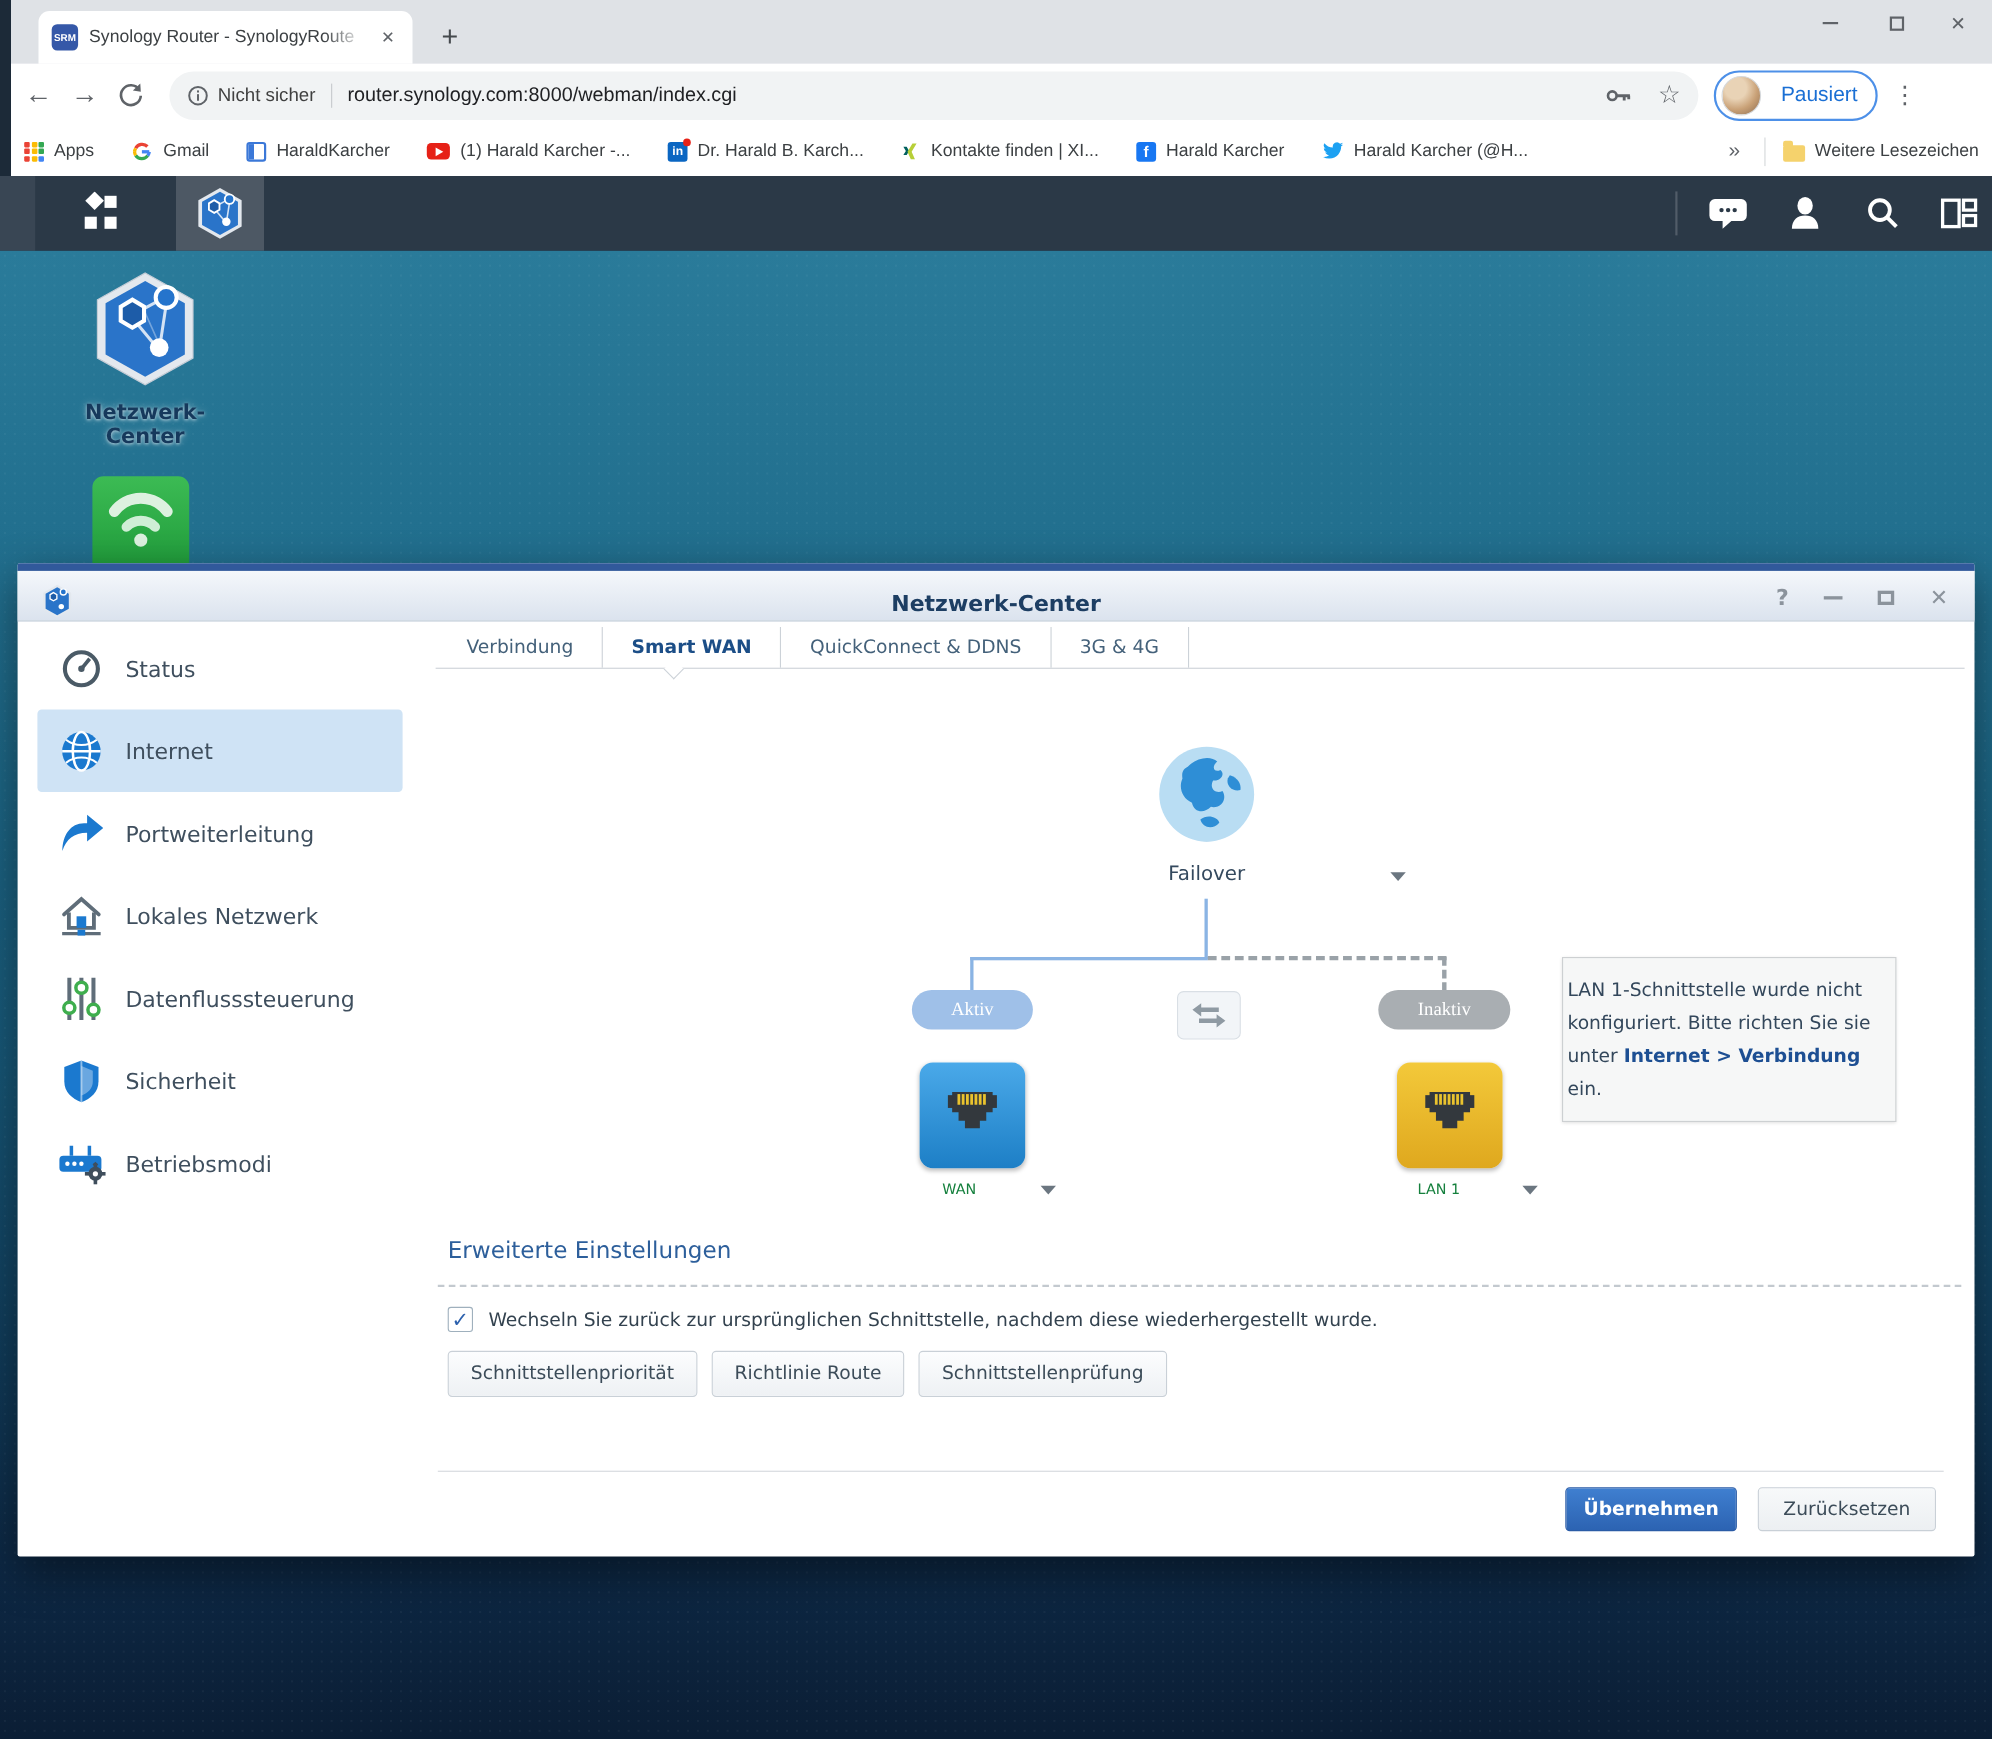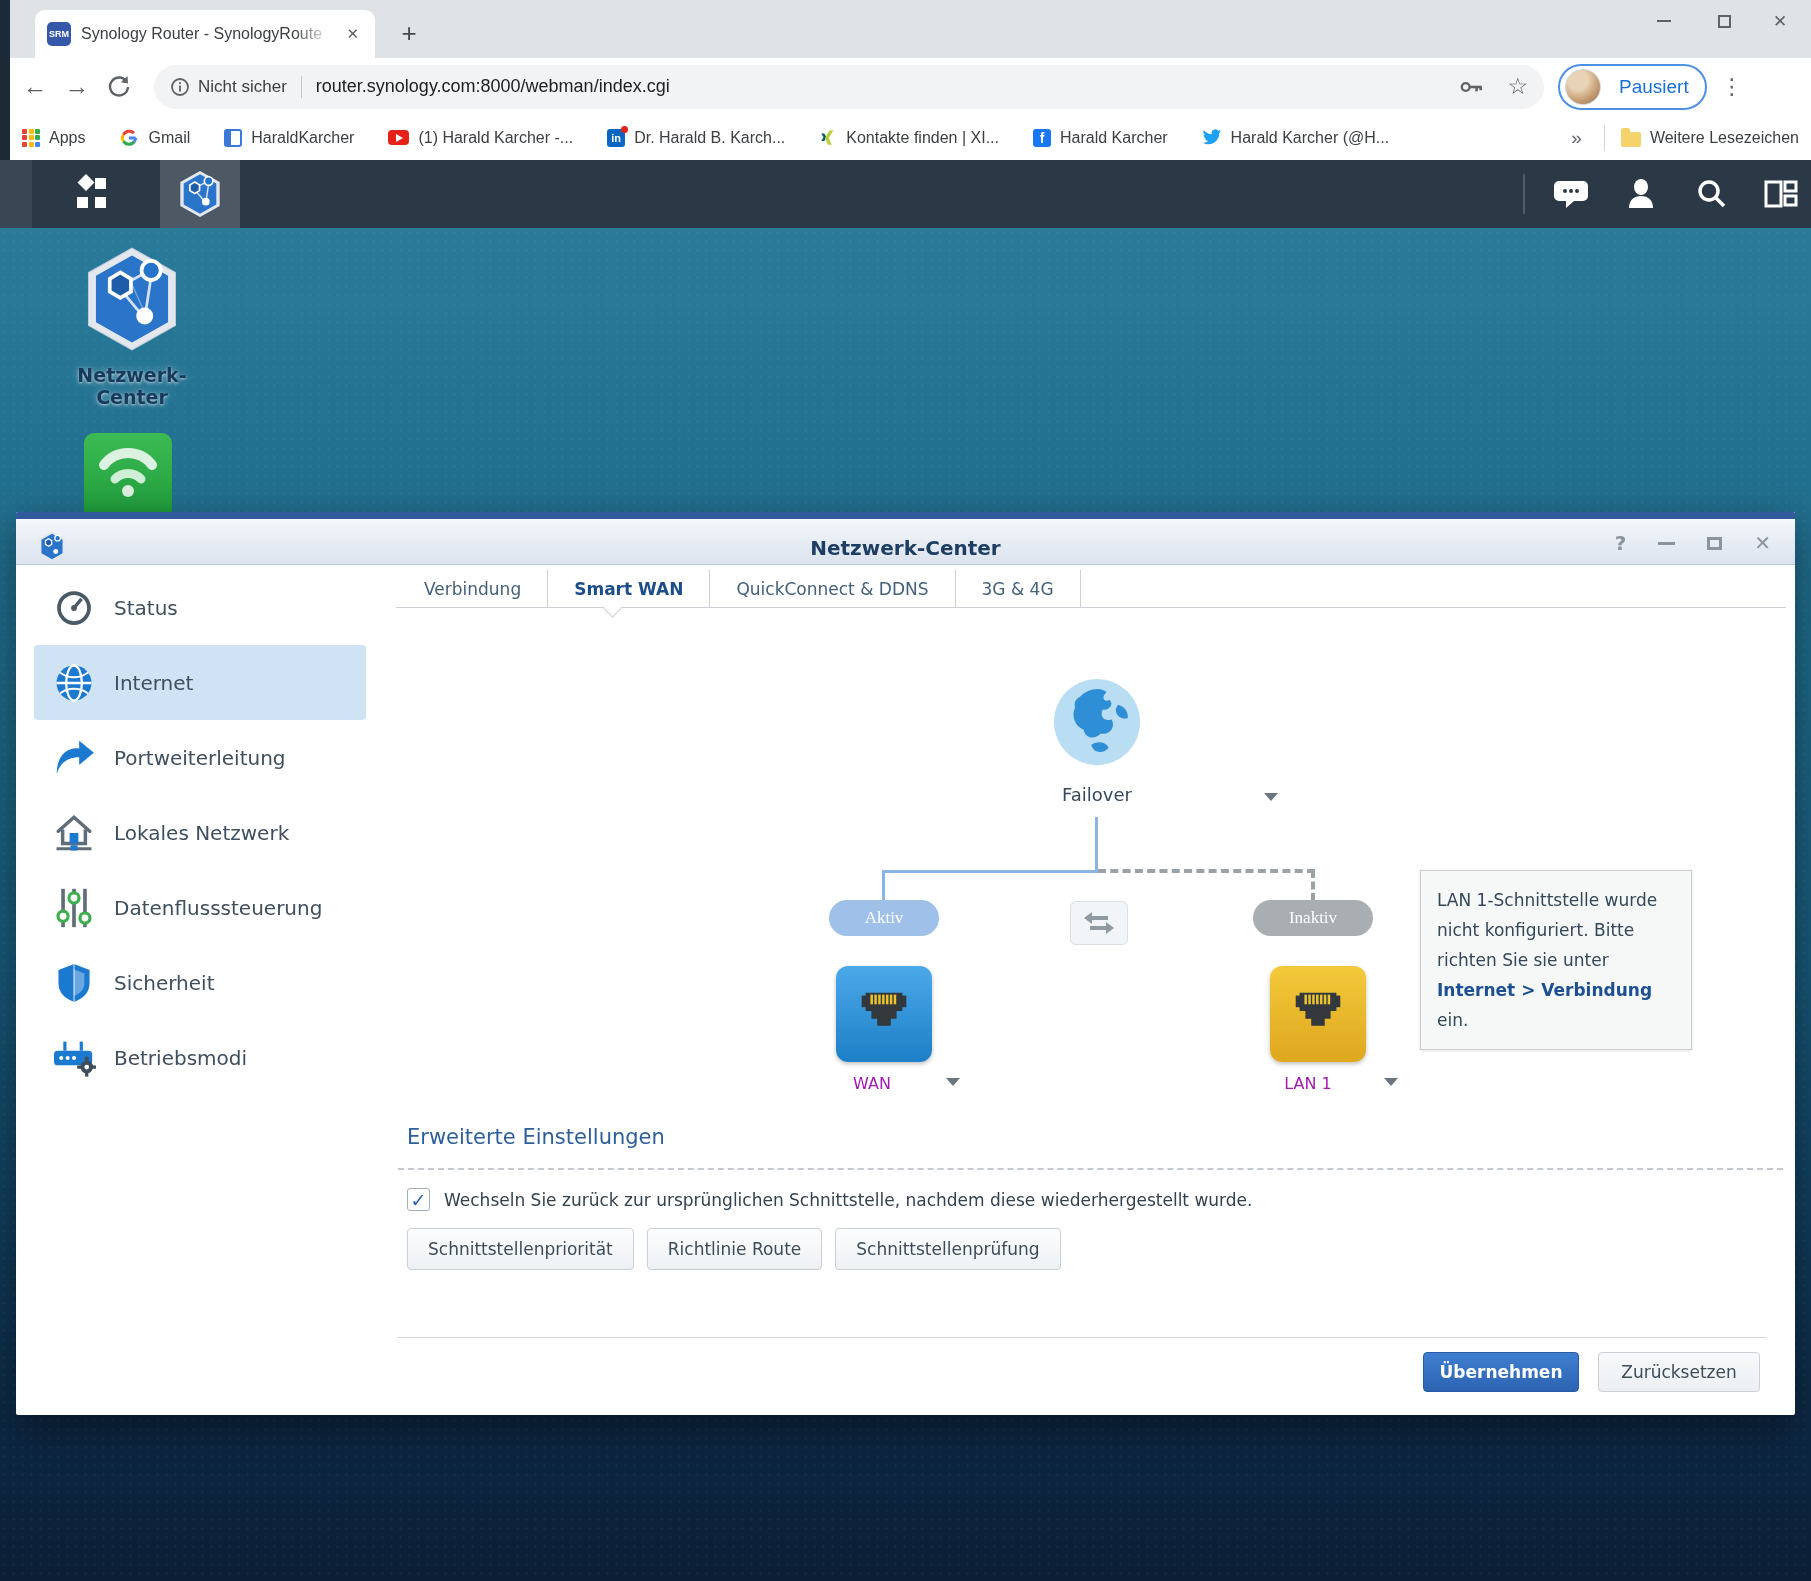--- a/index.html
+++ b/index.html
@@ -108,22 +108,22 @@
   .line-solid-v2 { left:866px; top:358px; width:3px; height:31px; background:#8ab4e4; }
   .line-dash-h { left:1082px; top:357px; width:217px; border-top:4px dashed #9aa2a8; }
   .line-dash-v { left:1295px; top:358px; height:31px; border-left:4px dashed #9aa2a8; }
   .badge { height:36px; border-radius:18px; color:#fff; font-size:17px; display:flex; align-items:center; justify-content:center;font-family:Liberation Serif, serif; }
   .badge-active { left:813px; top:388px; width:110px; background:#9fc0e8; }
   .badge-inactive { left:1237px; top:388px; width:120px; background:#a9aeb2; }
   .switch-box { left:1054px; top:389px; width:58px; height:44px; background:#f2f5f8; border:1px solid #d9dfe5; border-radius:6px; display:flex; align-items:center; justify-content:center; }
   .port { width:96px; height:96px; border-radius:12px; display:flex; align-items:center; justify-content:center; }
   .port-wan { left:820px; top:454px; background:linear-gradient(180deg,#4aa9e9,#1d7fc6); box-shadow:0 2px 4px rgba(0,0,0,.25); }
   .port-lan { left:1254px; top:454px; background:linear-gradient(180deg,#f3c93a,#dfa81e); box-shadow:0 2px 4px rgba(0,0,0,.25); }
-  .port-label { top:562px; width:100px; text-align:center; font-size:16px; color:#a21caf; }
-  .tooltip { left:1404px; top:358px; width:272px; background:#f6f7f7; border:1px solid #cdd0d2; box-shadow:0 1px 3px rgba(0,0,0,.12); padding:14px 16px; font-size:17px; line-height:30px; color:#33475b; }
+  .port-label { top:562px; width:100px; text-align:center; font-size:13px; color:#15803d; }
+  .tooltip { left:1404px; top:358px; width:304px; background:#f6f7f7; border:1px solid #cdd0d2; box-shadow:0 1px 3px rgba(0,0,0,.12); padding:14px 4px; font-size:17px; line-height:30px; color:#33475b; }
   .tooltip b { color:#1d4f93; }
 
   
   .adv-heading { left:391px; top:613px; font-size:21px; color:#2d5f9b; }
   .adv-dash { left:382px; right:12px; top:656px; border-top:2px dashed #c3c9cf; }
   .checkbox { left:391px; top:676px; width:23px; height:23px; background:#fff; border:1px solid #9fb0bd; border-radius:3px; display:flex; align-items:center; justify-content:center; font-size:19px; font-weight:bold; color:#2d61ad; }
   .check-label { left:428px; top:678px; font-size:17px; color:#33424f; }
   .adv-btns { left:391px; top:716px; display:flex; gap:13px; }
   .btn { height:42px; padding:0 20px; display:flex; align-items:center; justify-content:center; font-size:17px; color:#3c4c59; background:linear-gradient(180deg,#fcfdfe,#eef1f4); border:1px solid #c9d0d7; border-radius:4px; }
   .foot-sep { left:382px; right:28px; top:825px; border-top:1px solid #d4d8dc; }

